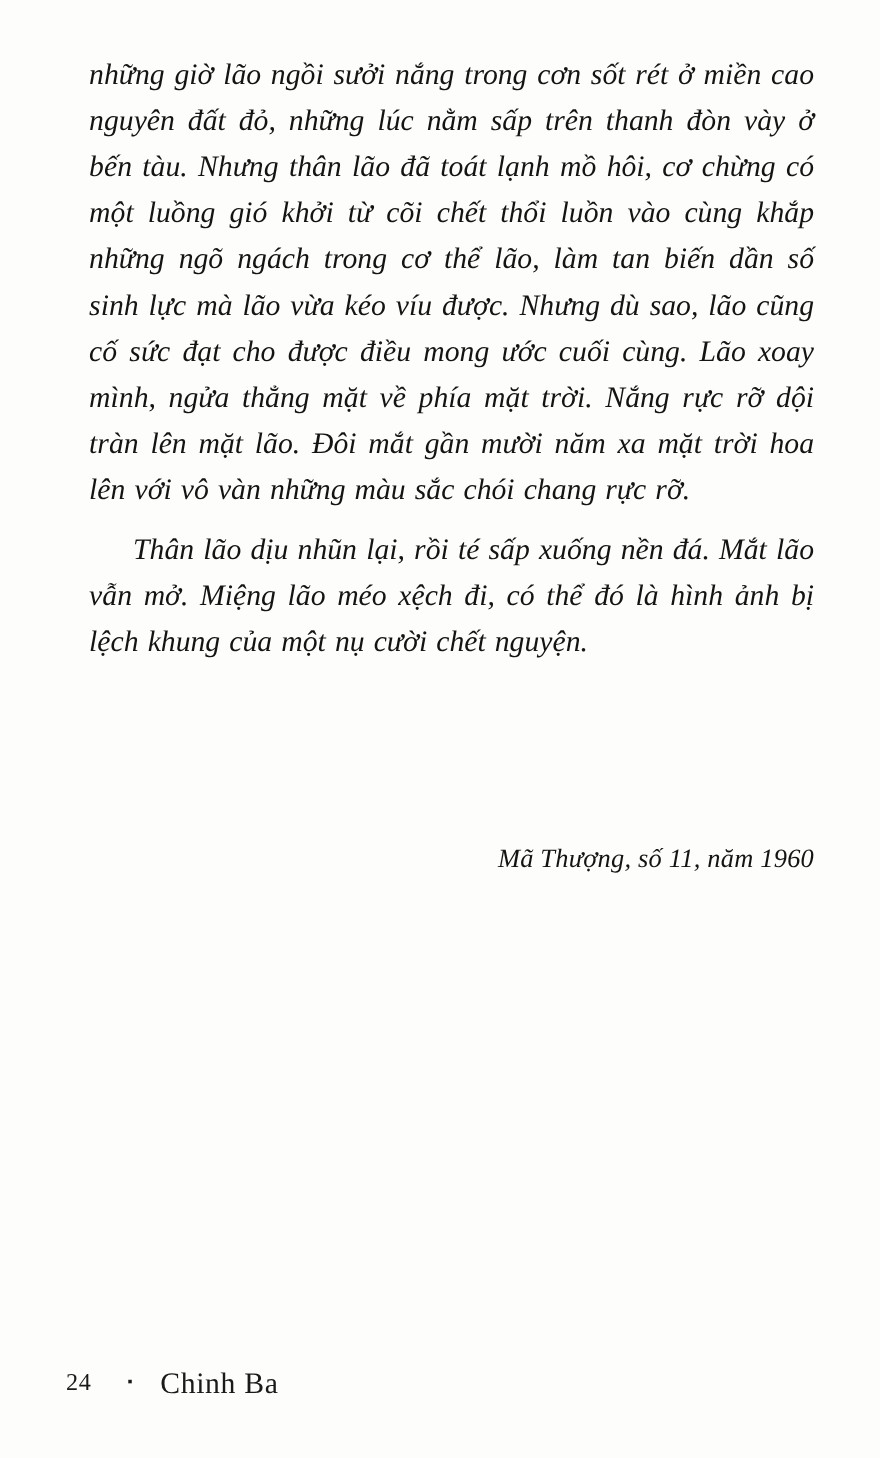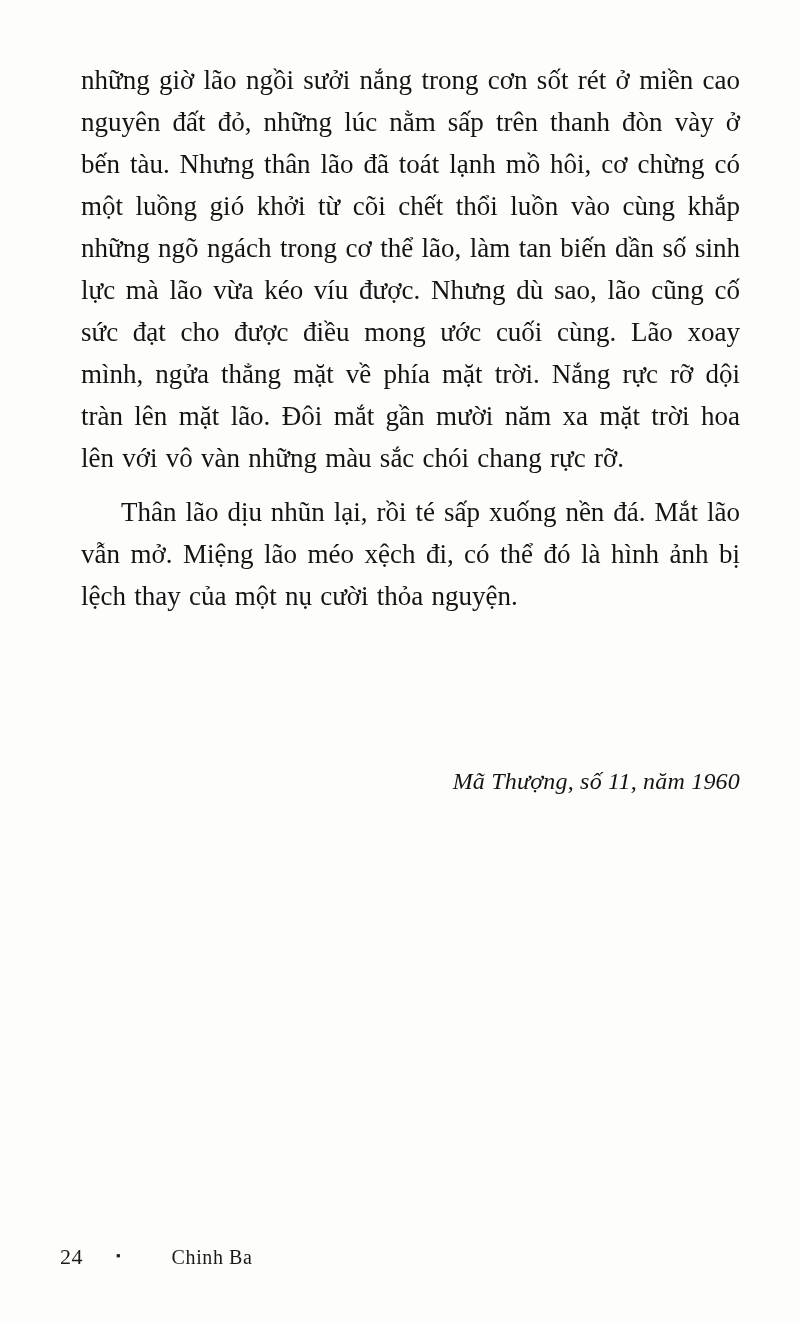--- a/index.html
+++ b/index.html
@@ -16,22 +16,23 @@
   .page {
     position: relative;
     width: 800px;
     height: 1325px;
     background: #fdfdfb;
   }
 
   .page-body {
     position: absolute;
     left: 81px;
-    top: 59px;
+    top: 46px;
     width: 659px;
+    font-style: italic;
   }
 
   .page-body p {
     font-size: 27px;
     line-height: 42px;
     text-align: justify;
     text-justify: inter-word;
     word-spacing: 1.5px;
     color: #141414;
   }
@@ -77,33 +78,32 @@
 
   .page-footer .bullet {
     font-size: 13px;
     margin: 0 14px 0 22px;
     position: relative;
     top: -1px;
     color: #1a1a1a;
   }
 
   .page-footer .book-title {
-    font-size: 20px;
+    font-size: 27px;
     letter-spacing: 0.6px;
-    margin-left: 26px;
   }
 </style>
 </head>
 <body>
 
 <div class="page">
 
   <div class="page-body">
     <p>những giờ lão ngồi sưởi nắng trong cơn sốt rét ở miền cao nguyên đất đỏ, những lúc nằm sấp trên thanh đòn vày ở bến tàu. Nhưng thân lão đã toát lạnh mồ hôi, cơ chừng có một luồng gió khởi từ cõi chết thổi luồn vào cùng khắp những ngõ ngách trong cơ thể lão, làm tan biến dần số sinh lực mà lão vừa kéo víu được. Nhưng dù sao, lão cũng cố sức đạt cho được điều mong ước cuối cùng. Lão xoay mình, ngửa thẳng mặt về phía mặt trời. Nắng rực rỡ dội tràn lên mặt lão. Đôi mắt gần mười năm xa mặt trời hoa lên với vô vàn những màu sắc chói chang rực rỡ.</p>
-    <p class="indent">Thân lão dịu nhũn lại, rồi té sấp xuống nền đá. Mắt lão vẫn mở. Miệng lão méo xệch đi, có thể đó là hình ảnh bị lệch thay của một nụ cười thỏa nguyện.</p>
+    <p class="indent">Thân lão dịu nhũn lại, rồi té sấp xuống nền đá. Mắt lão vẫn mở. Miệng lão méo xệch đi, có thể đó là hình ảnh bị lệch khung của một nụ cười chết nguyện.</p>
   </div>
 
   <div class="signature">Mã Thượng, số 11, năm 1960</div>
 
   <div class="page-footer">
     <span class="page-number">24</span>
     <span class="bullet">▪</span>
     <span class="book-title">Chinh Ba</span>
   </div>
 

